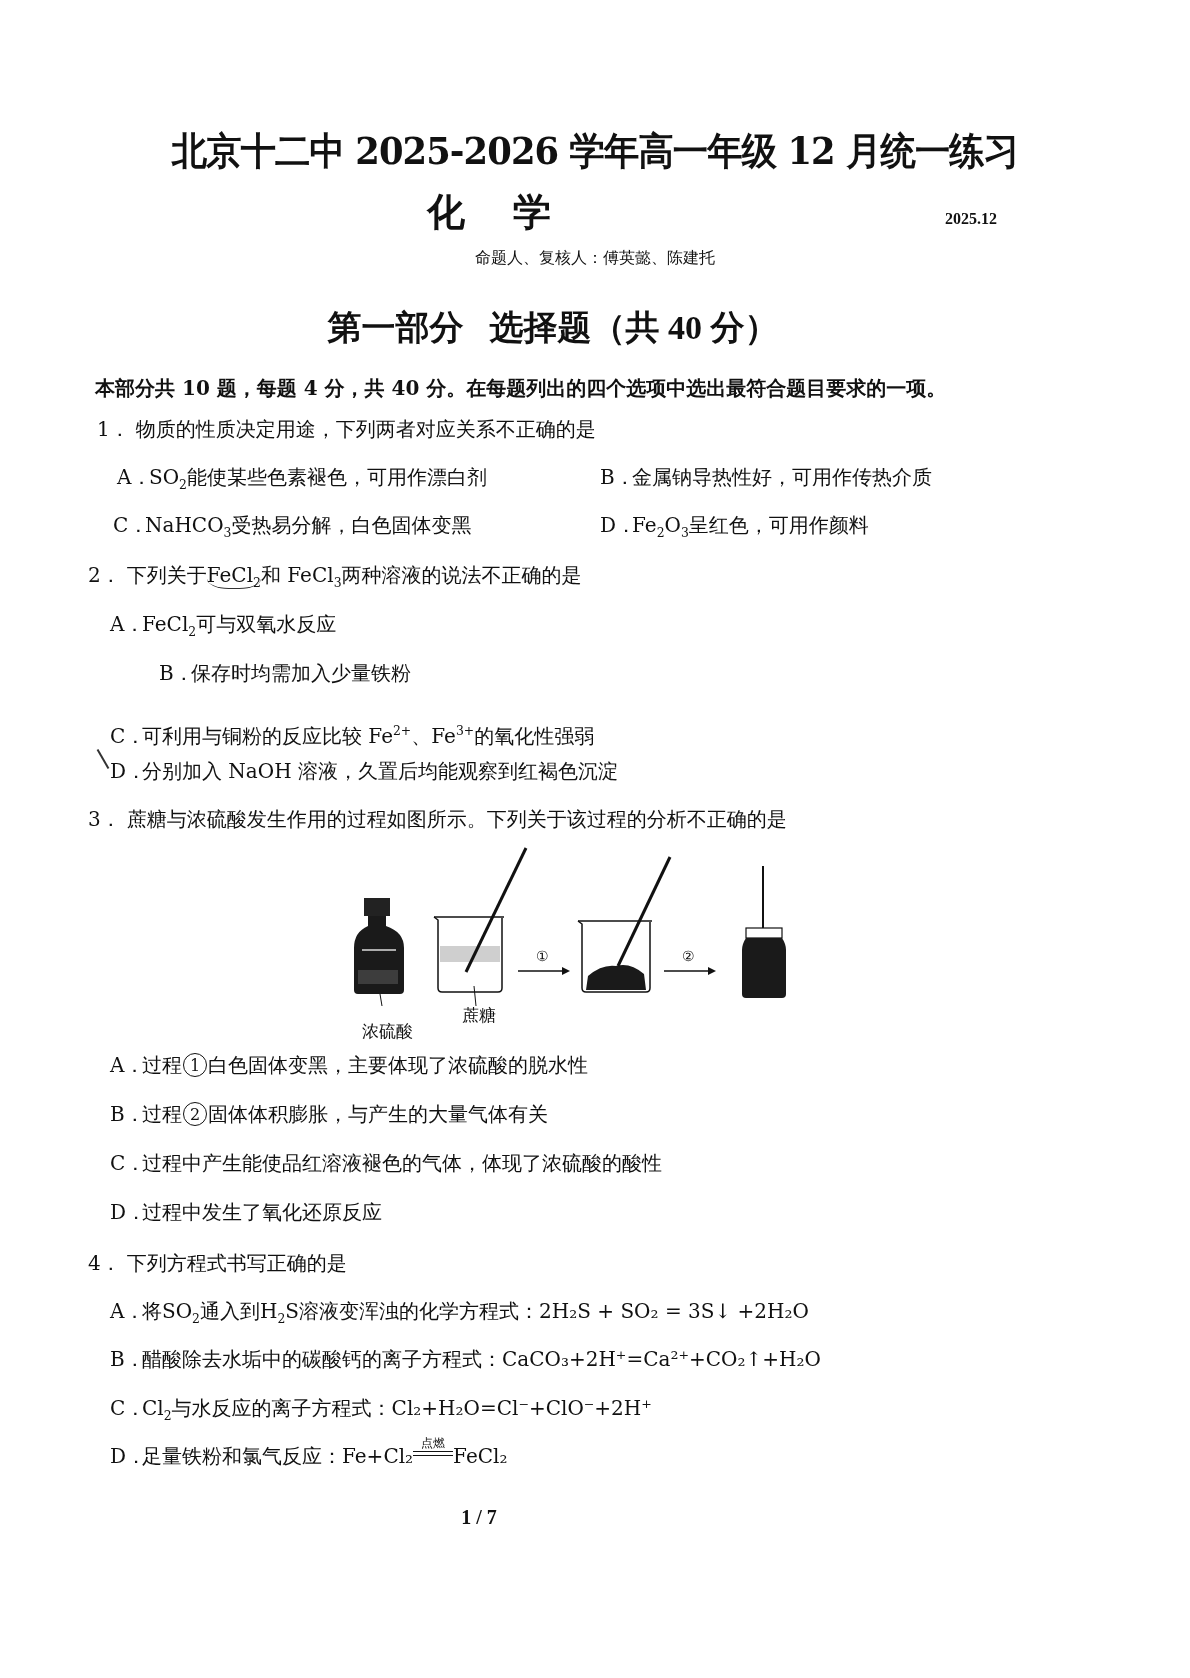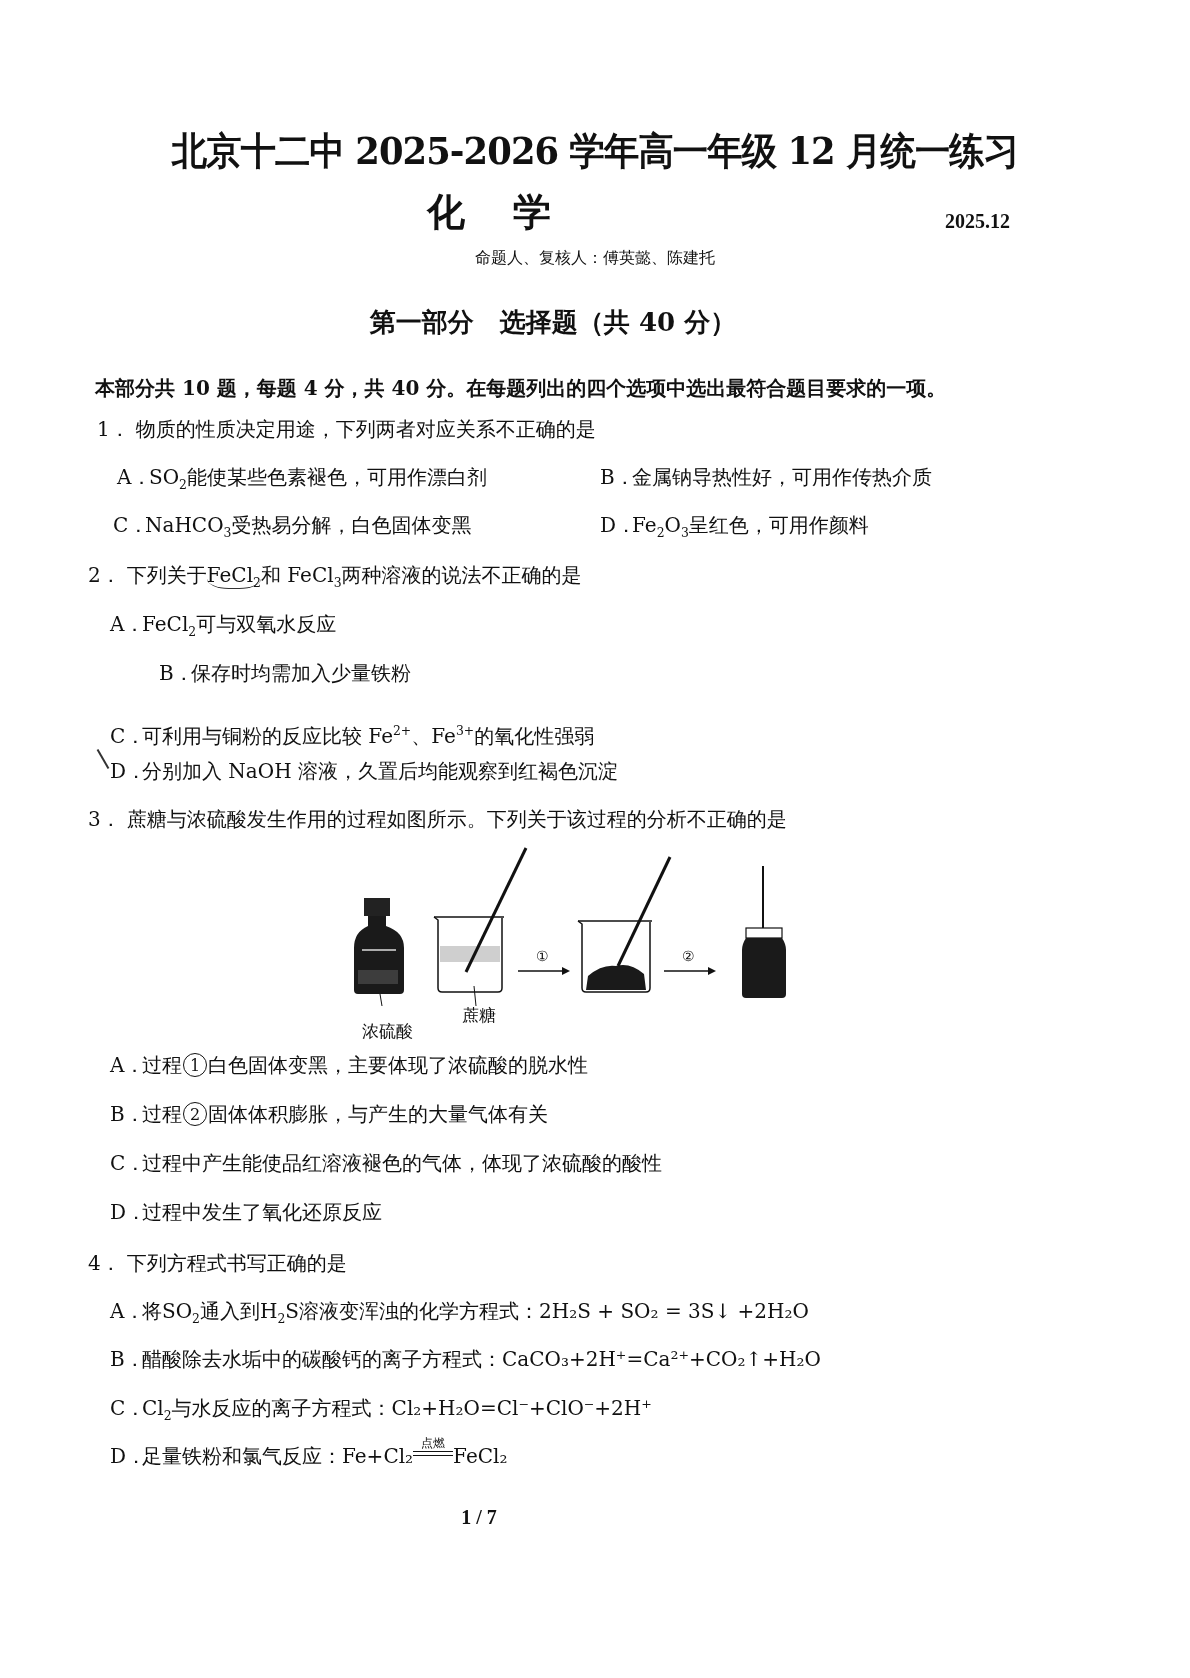--- a/index.html
+++ b/index.html
@@ -13,29 +13,29 @@
     left: 0; width: 1190px; top: 126px; text-align: center;
     font-family: "DejaVu Serif", serif; font-weight: bold; font-size: 38px;
     letter-spacing: -1px; transform: scaleX(0.93);
   }
   .subject {
     left: 0; width: 1026px; top: 187px; text-align: center;
     font-weight: bold; font-size: 38px; letter-spacing: 48px;
   }
   .date {
     left: 945px; top: 210px; font-family: "Liberation Serif", serif;
-    font-weight: bold; font-size: 20px;
+    font-weight: bold; font-size: 16px;
   }
   .authors {
     left: 0; width: 1190px; top: 248px; text-align: center;
     font-size: 16px;
   }
   .section {
     left: 0; width: 1106px; top: 305px; text-align: center;
-    font-weight: bold; font-size: 26px;
+    font-weight: bold; font-size: 34px; font-family: Liberation Serif, serif;
   }
   .section .gap { display: inline-block; width: 26px; }
   .instr {
     left: 95px; top: 375px; font-weight: bold; font-size: 20px;
   }
   .q { font-size: 20px; }
   .q .num { margin-right: 6px; }
   .opt { font-size: 20px; }
   .opt .lbl { display: inline-block; width: 32px; }
   sub, sup { font-size: 0.62em; line-height: 0; }

